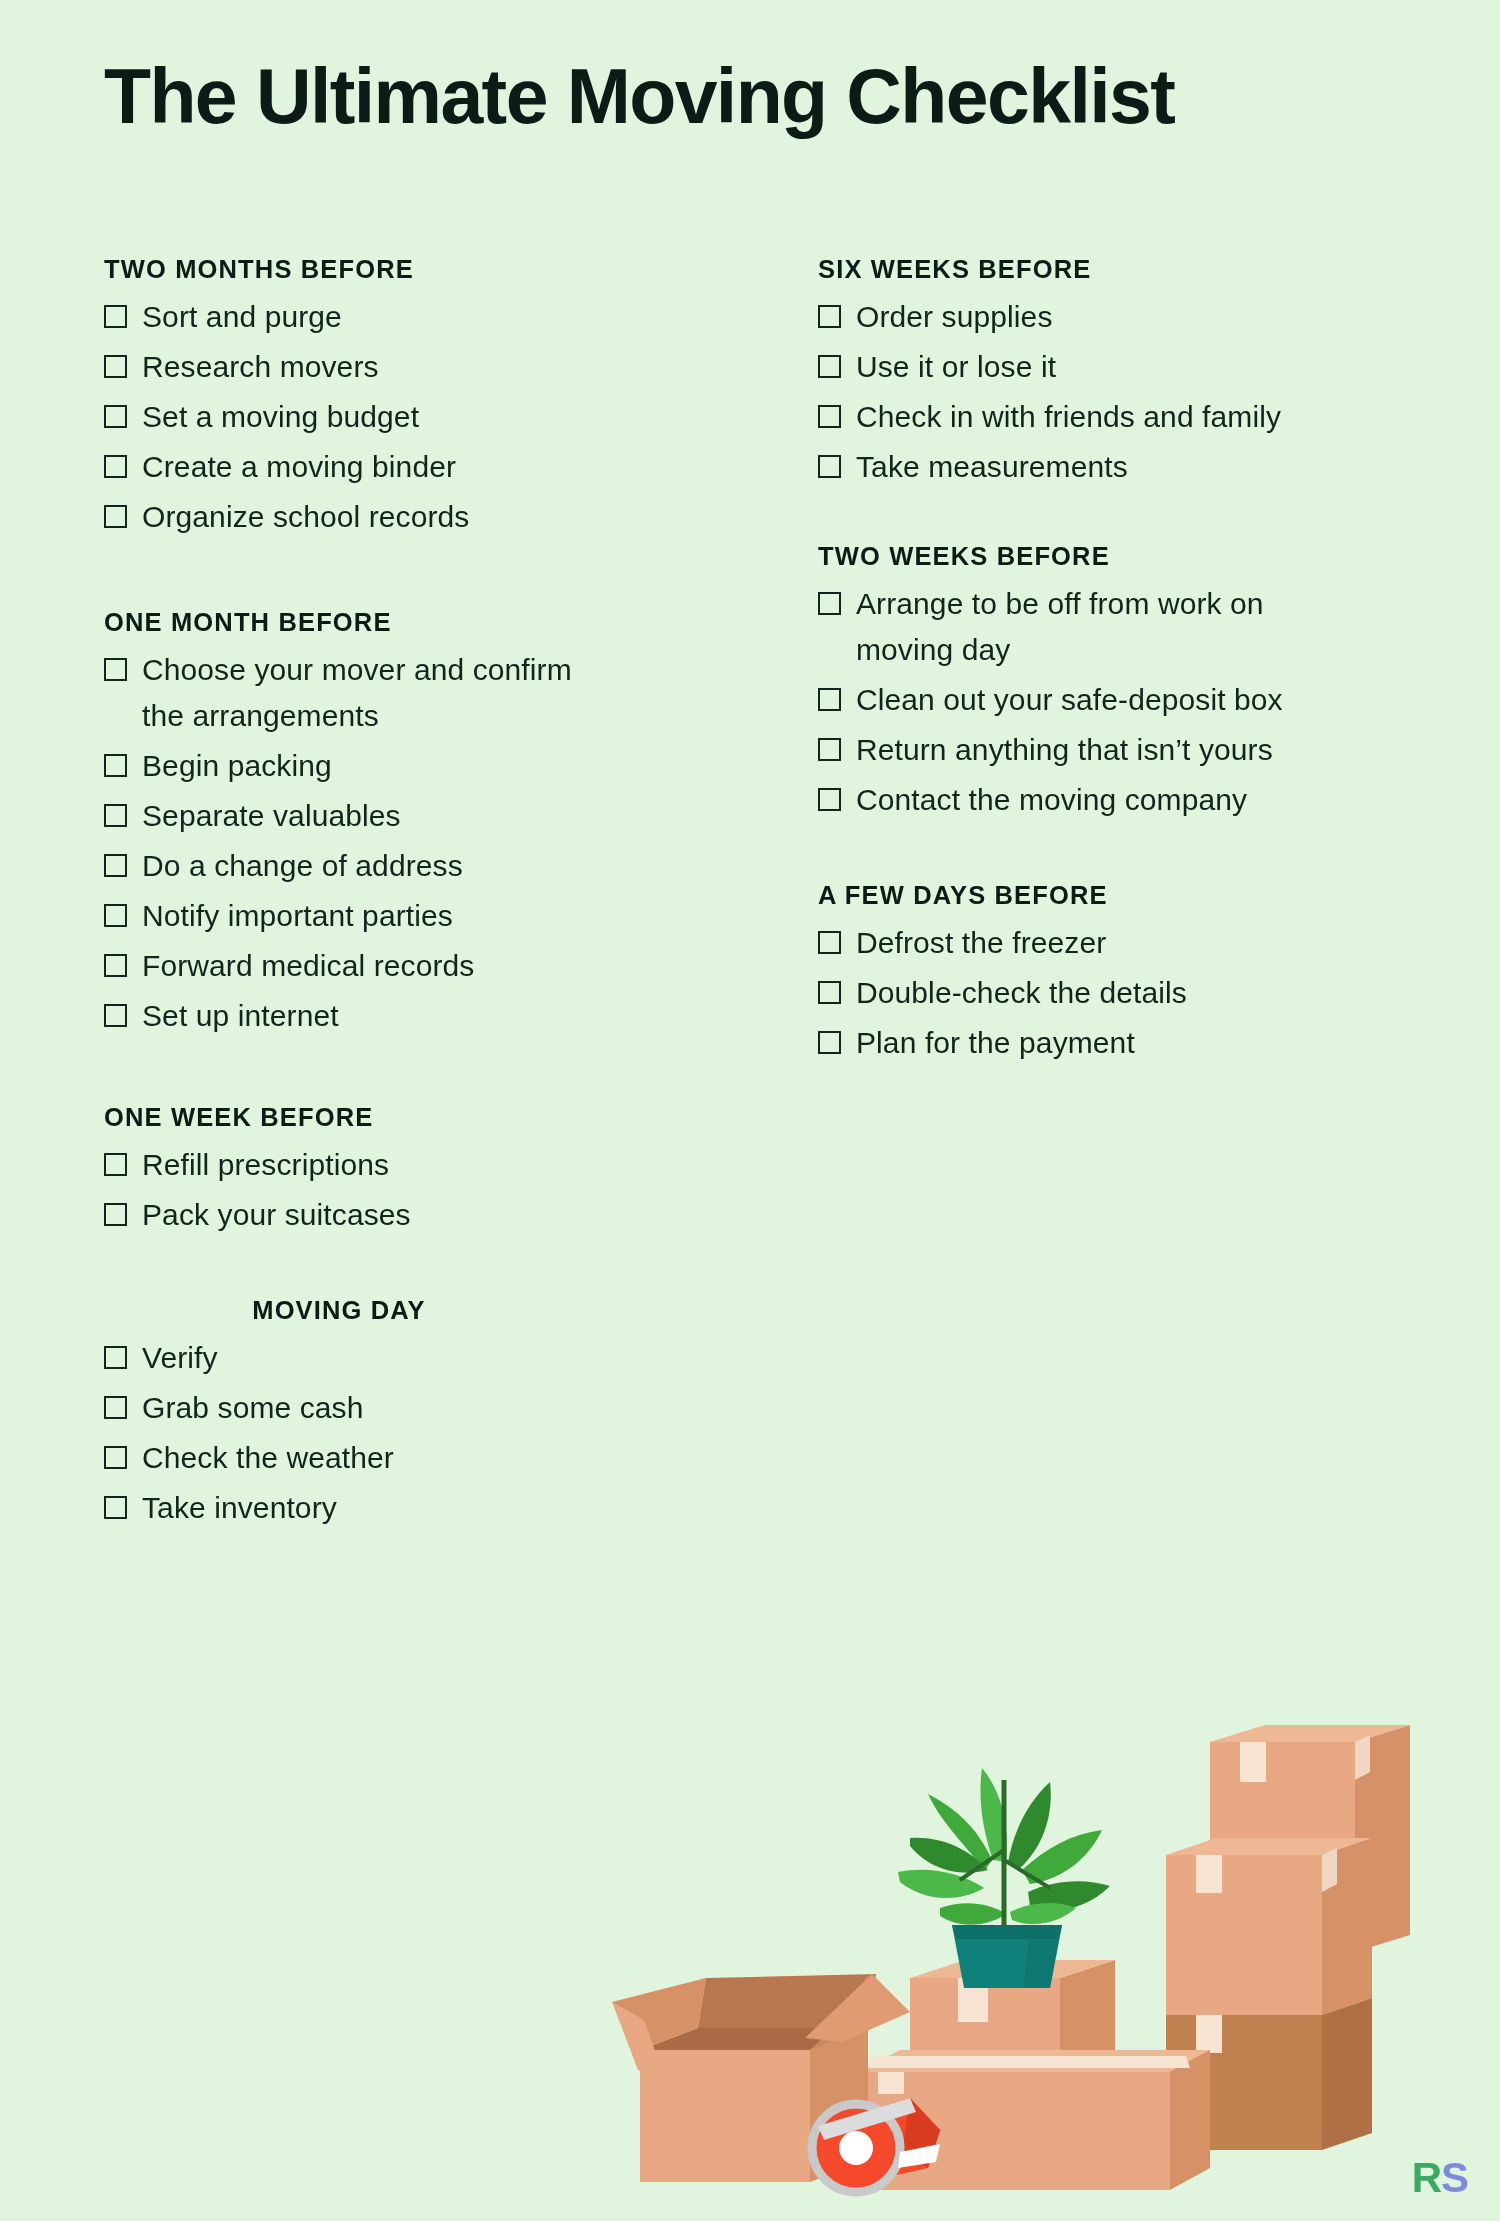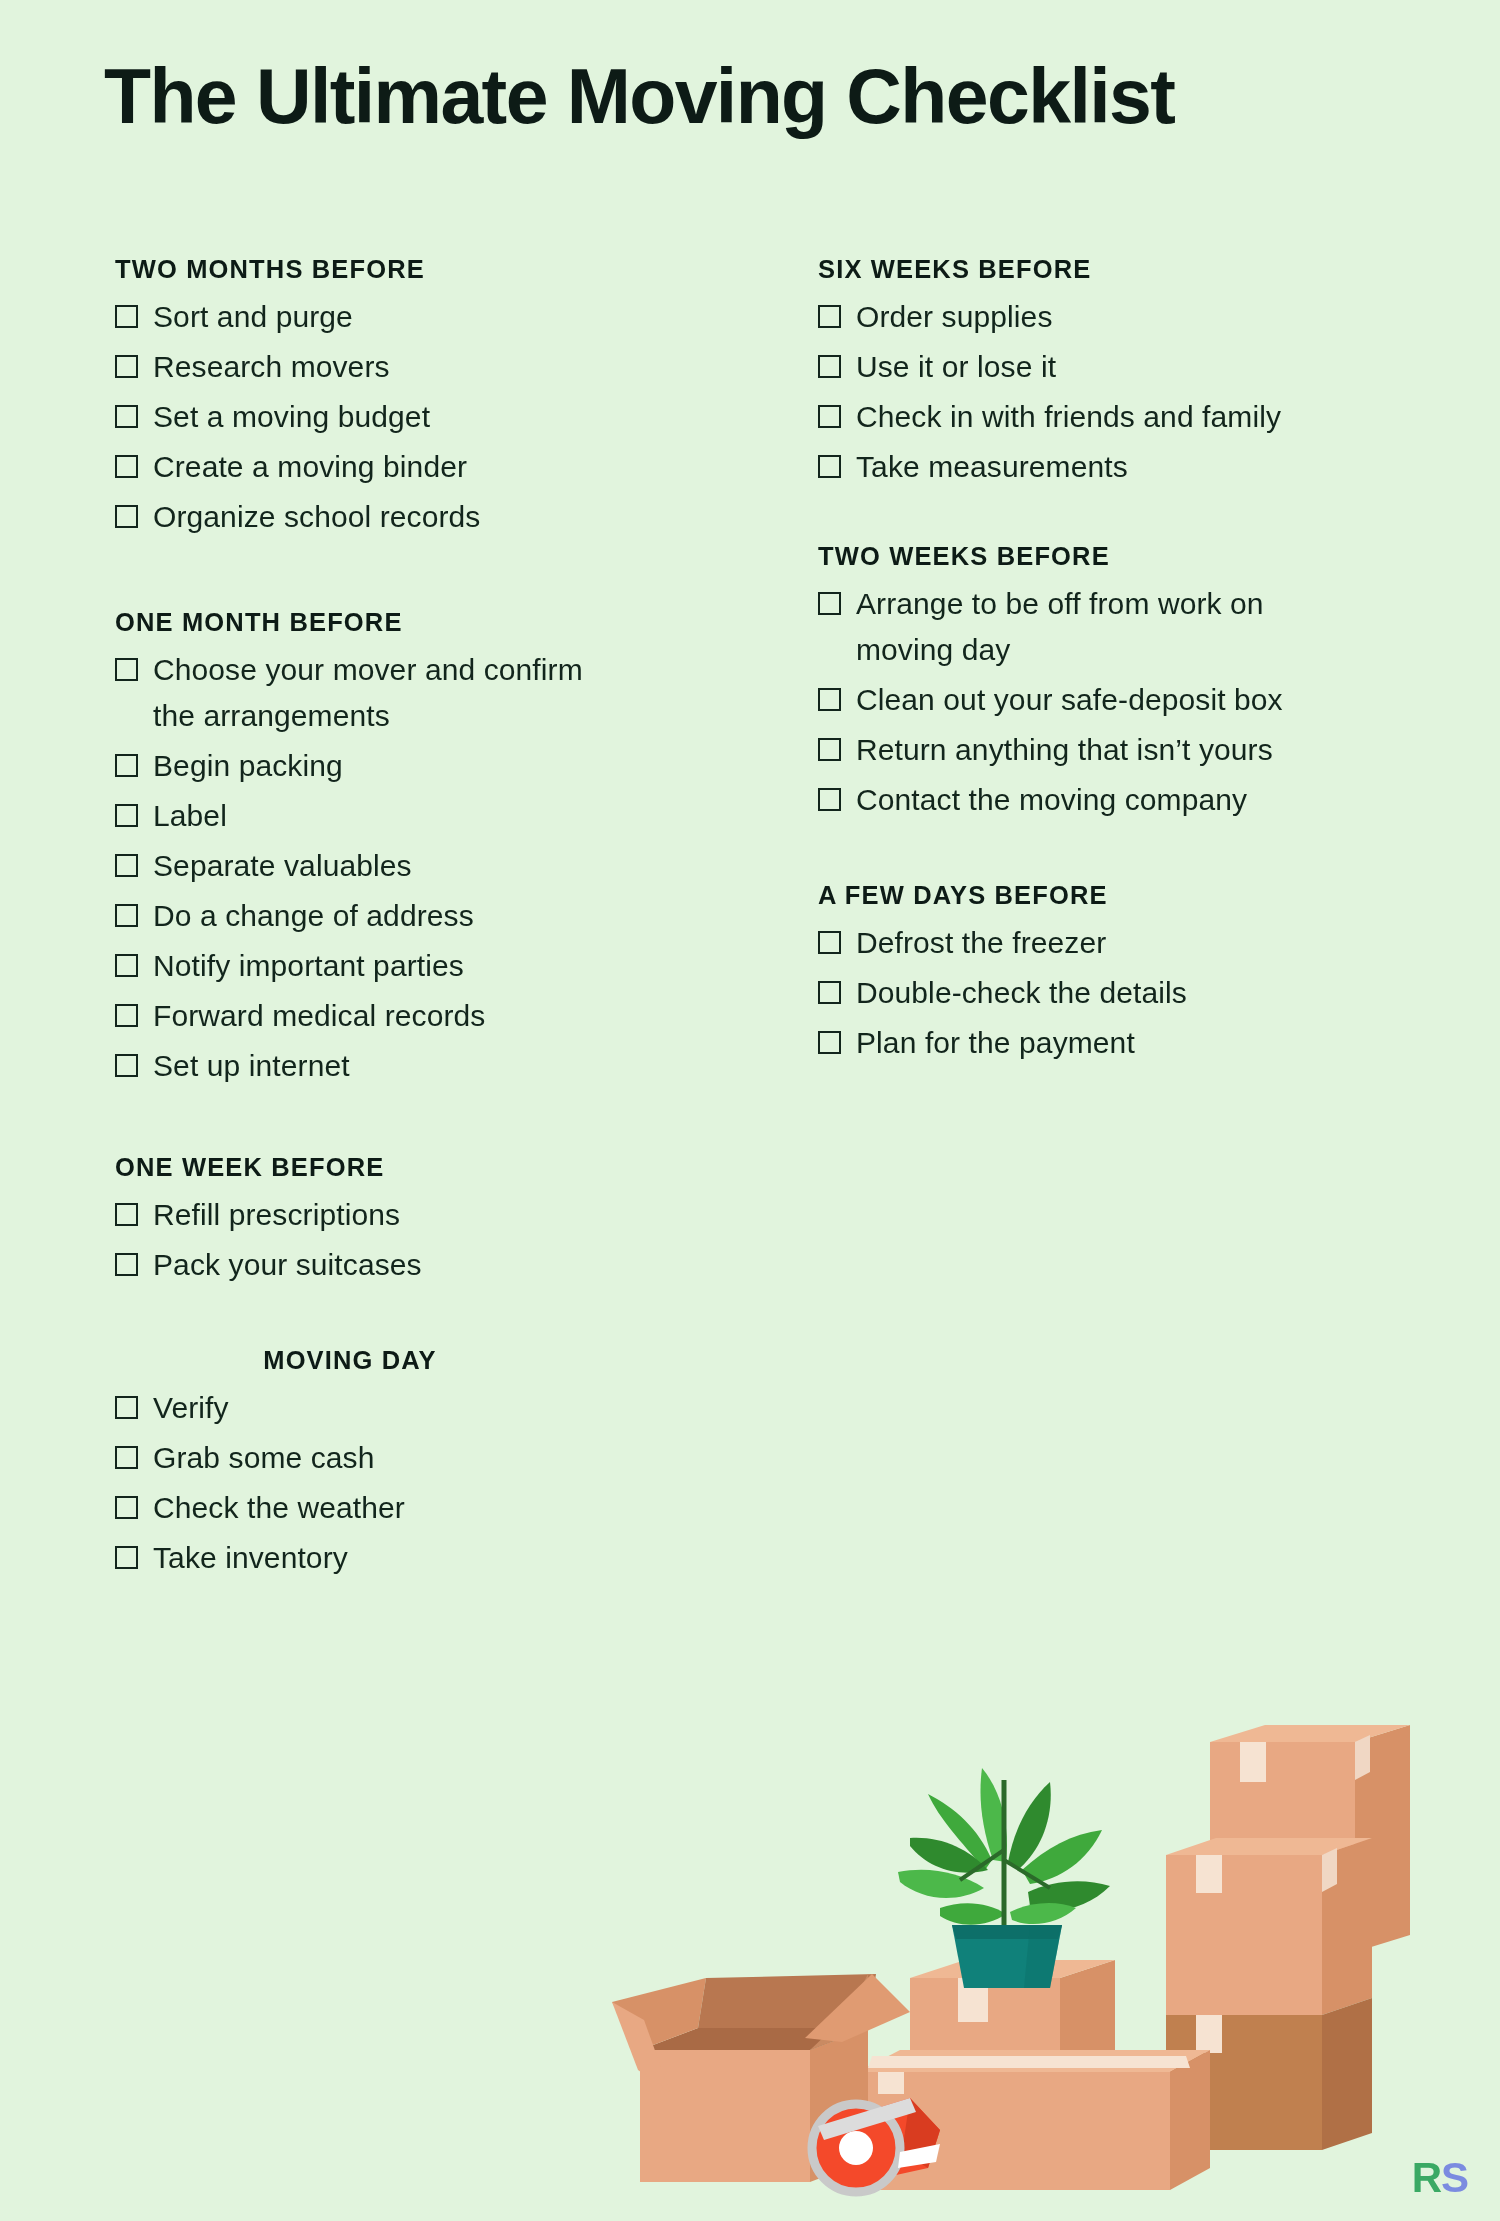--- a/index.html
+++ b/index.html
@@ -31,21 +31,21 @@
   
   .columns {
     position: absolute;
     left: 0; top: 255px;
     width: 1500px;
   }
   .col {
     position: absolute;
     top: 0;
   }
-  .col-left  { left: 104px;  width: 470px; margin-left: 11px; }
+  .col-left  { left: 104px;  width: 470px; }
   .col-right { left: 818px;  width: 500px; }
 
   .section { margin-bottom: 0; }
 
   .section-title {
     font-size: 25.5px;
     font-weight: 700;
     letter-spacing: 1.15px;
     color: #0d1b16;
     text-transform: uppercase;
@@ -131,24 +131,20 @@
         <div class="section" style="margin-top: 68px;">
           <div class="section-title">ONE MONTH BEFORE</div>
           <div class="items">
             <div class="item">
               <span class="checkbox"></span>
               <span class="item-label">Choose your mover and confirm the arrangements</span>
             </div>
             <div class="item">
               <span class="checkbox"></span>
               <span class="item-label">Begin packing</span>
-            </div>
-            <div class="item">
-              <span class="checkbox"></span>
-              <span class="item-label">Label</span>
             </div>
             <div class="item">
               <span class="checkbox"></span>
               <span class="item-label">Separate valuables</span>
             </div>
             <div class="item">
               <span class="checkbox"></span>
               <span class="item-label">Do a change of address</span>
             </div>
             <div class="item">

